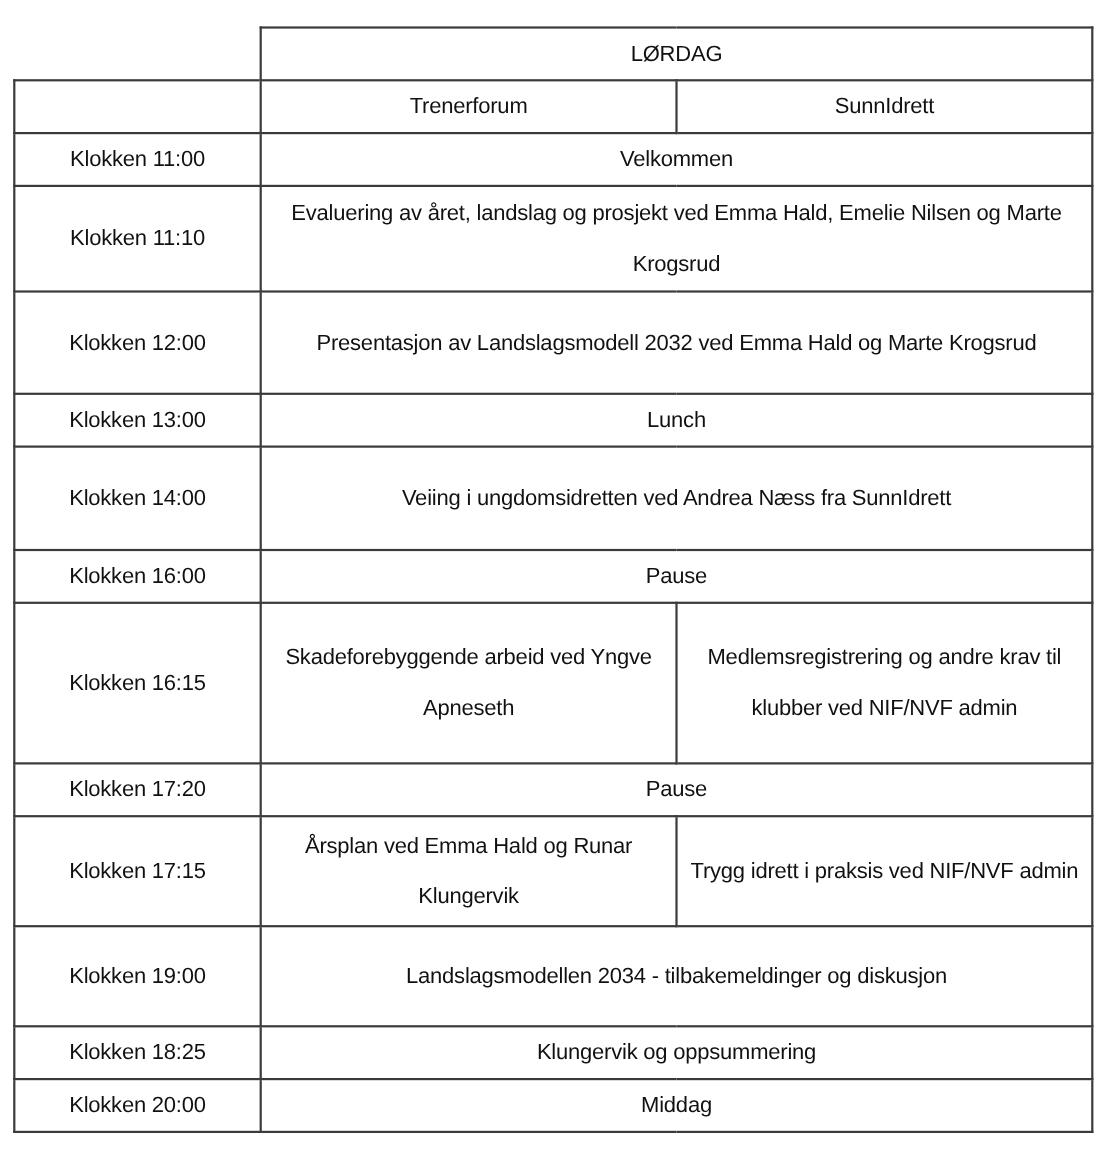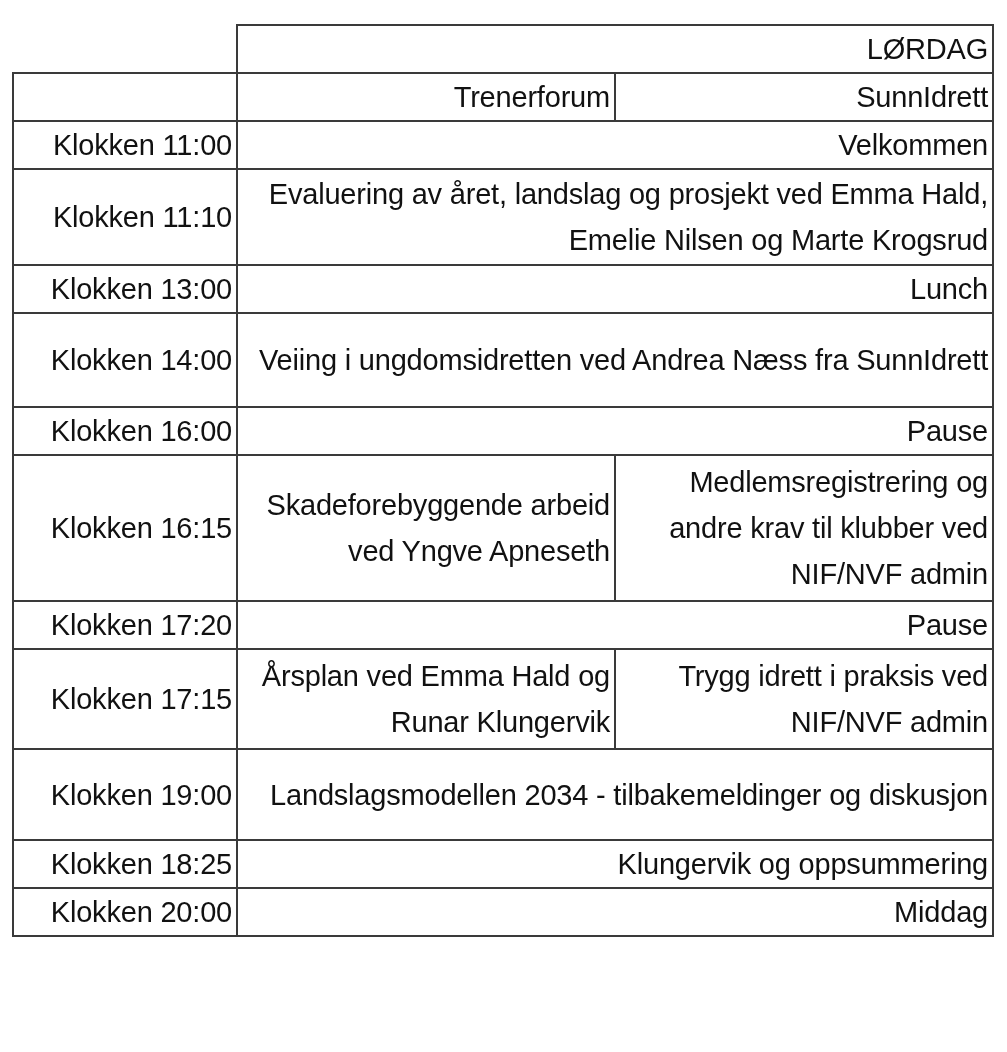--- a/index.html
+++ b/index.html
@@ -5,22 +5,22 @@
   html, body { margin: 0; padding: 0; background: #ffffff; }
   body { width: 1007px; height: 1052px; position: relative; overflow: hidden;
          font-family: "Liberation Sans", "DejaVu Sans", sans-serif; color: #111; }
   table.schedule {
     position: absolute; left: 12px; top: 24px;
     border-collapse: collapse; table-layout: fixed;
     width: 980px;
   }
   table.schedule td {
     border: 2px solid #3a3a3a;
-    text-align: right; vertical-align: middle;
-    font-size: 29px; line-height: 46px;
+    text-align: center; vertical-align: middle;
+    font-size: 20px; line-height: 46px;
     padding: 0 4px; letter-spacing: -0.2px;
     font-weight: normal;
   }
   td.corner-empty { border: none !important; }
 </style>
 </head>
 <body>
 
 <table class="schedule">
   <colgroup>
@@ -38,20 +38,24 @@
     <td>Trenerforum</td>
     <td>SunnIdrett</td>
   </tr>
   <tr>
     <td style="height:44px">Klokken 11:00</td>
     <td colspan="2">Velkommen</td>
   </tr>
   <tr>
     <td style="height:94px">Klokken 11:10</td>
     <td colspan="2">Evaluering av året, landslag og prosjekt ved Emma Hald, Emelie Nilsen og Marte Krogsrud</td>
+  </tr>
+  <tr>
+    <td style="height:91px">Klokken 12:00</td>
+    <td colspan="2">Presentasjon av Landslagsmodell 2032 ved Emma Hald og Marte Krogsrud</td>
   </tr>
   <tr>
     <td style="height:43px">Klokken 13:00</td>
     <td colspan="2">Lunch</td>
   </tr>
   <tr>
     <td style="height:92px">Klokken 14:00</td>
     <td colspan="2">Veiing i ungdomsidretten ved Andrea Næss fra SunnIdrett</td>
   </tr>
   <tr>

